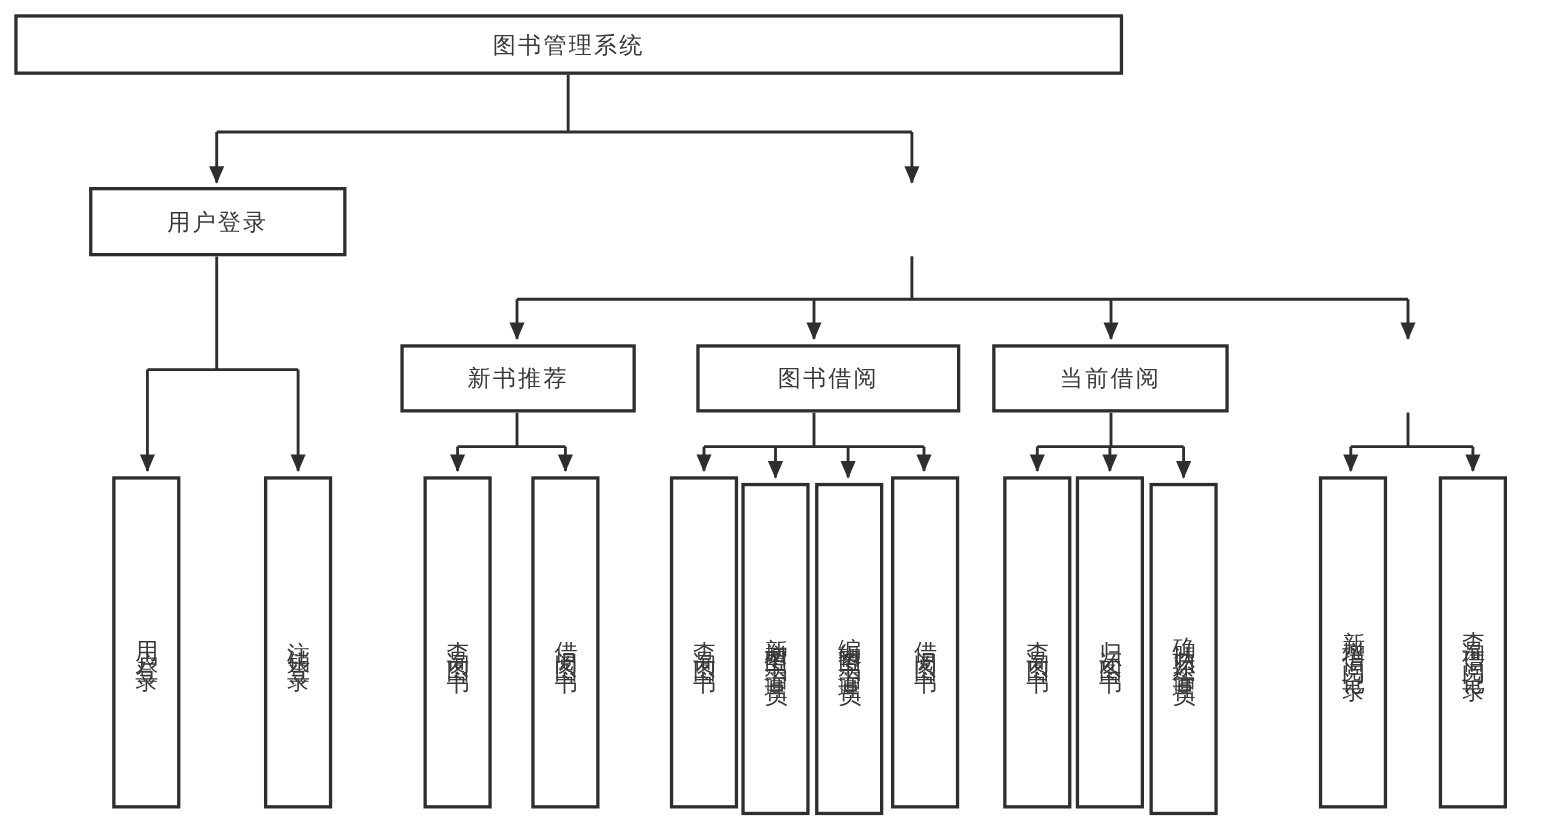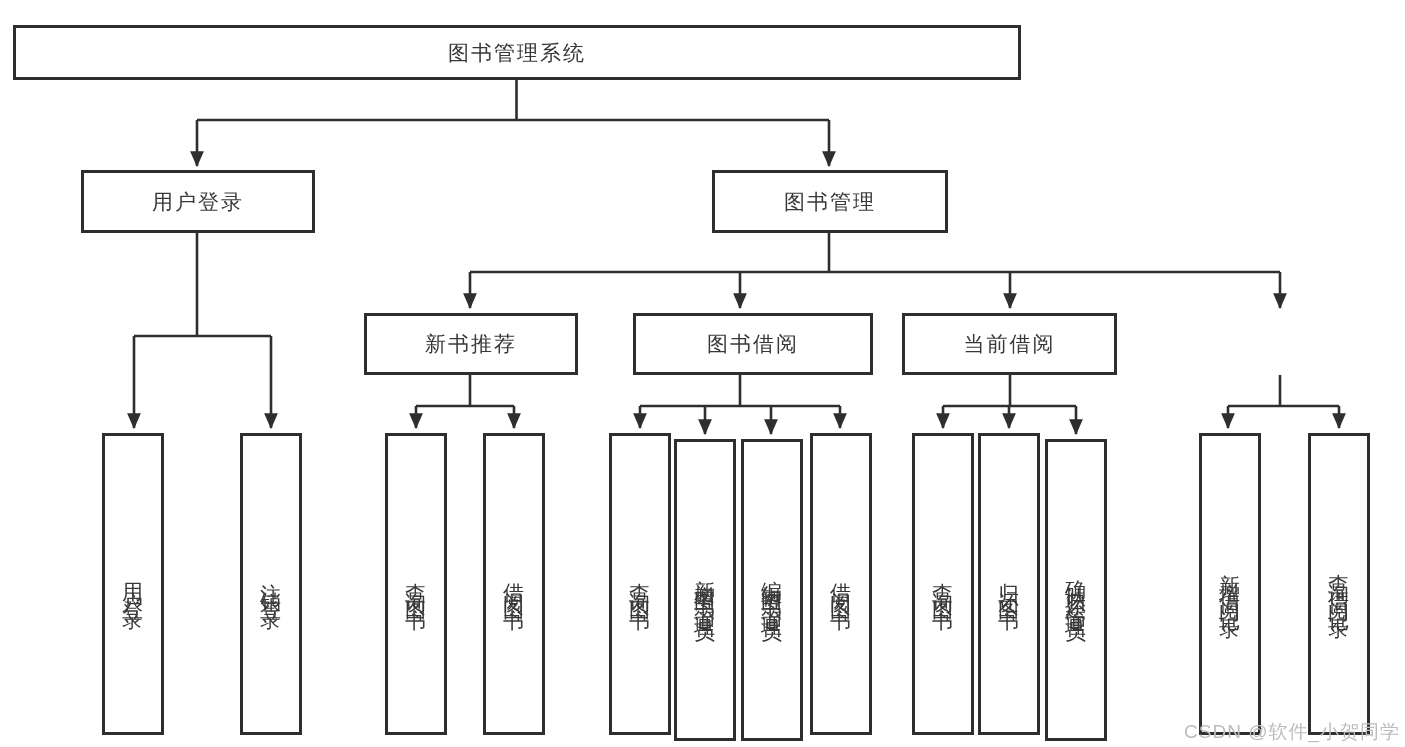--- a/index.html
+++ b/index.html
@@ -115,29 +115,26 @@
       <line x1="943" y1="406" x2="943" y2="428" marker-end="url(#arrow)"></line>
       <line x1="1009" y1="406" x2="1009" y2="428" marker-end="url(#arrow)"></line>
       <line x1="1076" y1="406" x2="1076" y2="434" marker-end="url(#arrow)"></line>
 
       <path d="M1280 375 V406 M1228 406 H1339"></path>
       <line x1="1228" y1="406" x2="1228" y2="428" marker-end="url(#arrow)"></line>
       <line x1="1339" y1="406" x2="1339" y2="428" marker-end="url(#arrow)"></line>
     </g>
   </svg>
 
-  <div class="hbox" style="left:13px; top:25px; width:1008px; height:55px;">
+  <div class="hbox" style="left:13px; top:13px; width:1008px; height:55px;">
     <span>图书管理系统</span>
   </div>
 
   <div class="hbox" style="left:81px; top:170px; width:234px; height:63px;">
     <span>用户登录</span>
-  </div>
-  <div class="hbox" style="left:712px; top:170px; width:236px; height:63px;">
-    <span>图书管理</span>
   </div>
 
   <div class="hbox" style="left:364px; top:313px; width:214px; height:62px;text-align:center;">
     <span>新书推荐</span>
   </div>
   <div class="hbox" style="left:633px; top:313px; width:240px; height:62px;">
     <span>图书借阅</span>
   </div>
   <div class="hbox" style="left:902px; top:313px; width:215px; height:62px;">
     <span>当前借阅</span>
@@ -180,15 +177,14 @@
     <span>确认归还（管理员）</span>
   </div>
 
   <div class="vbox" style="left:1199px; top:433px;">
     <span>新增借阅记录</span>
   </div>
   <div class="vbox" style="left:1308px; top:433px;">
     <span>查询借阅记录</span>
   </div>
 
-  <div id="watermark">CSDN @软件_小贺同学</div>
 
 </div>
 
 </body></html>

